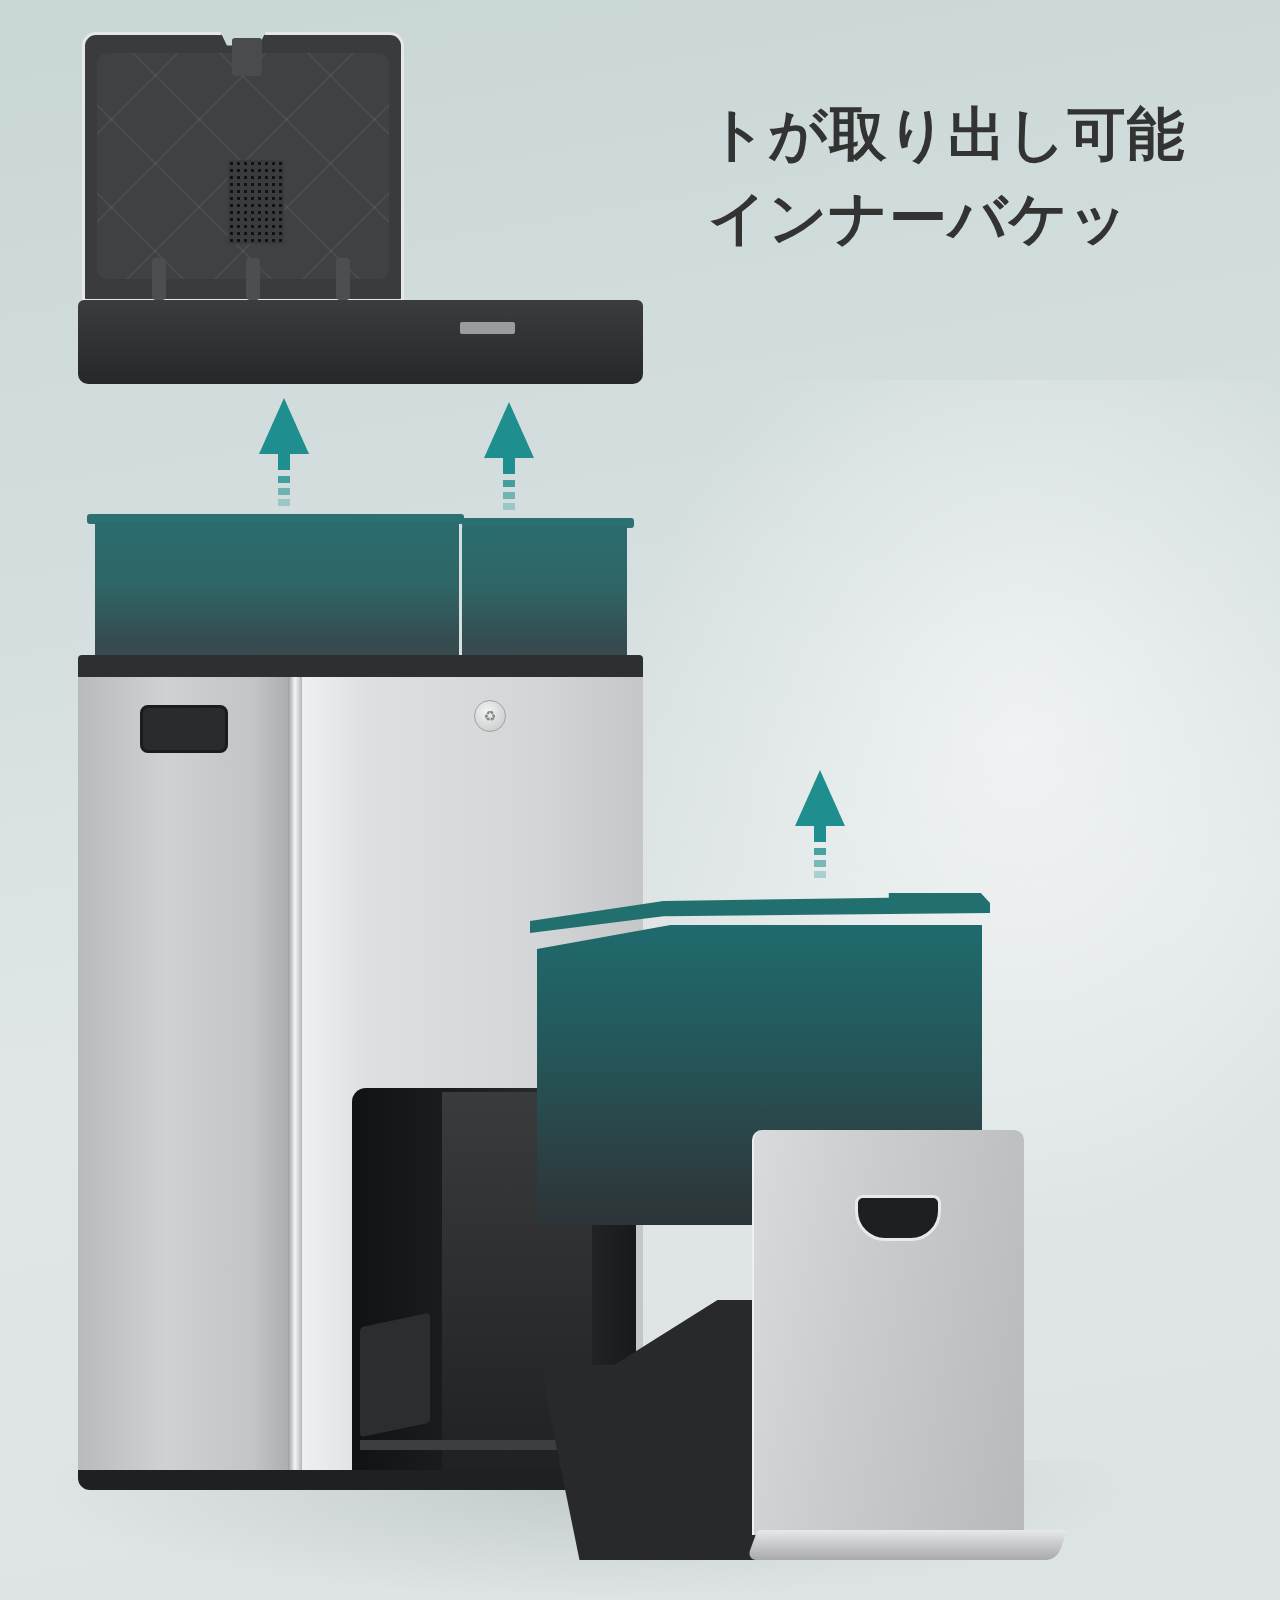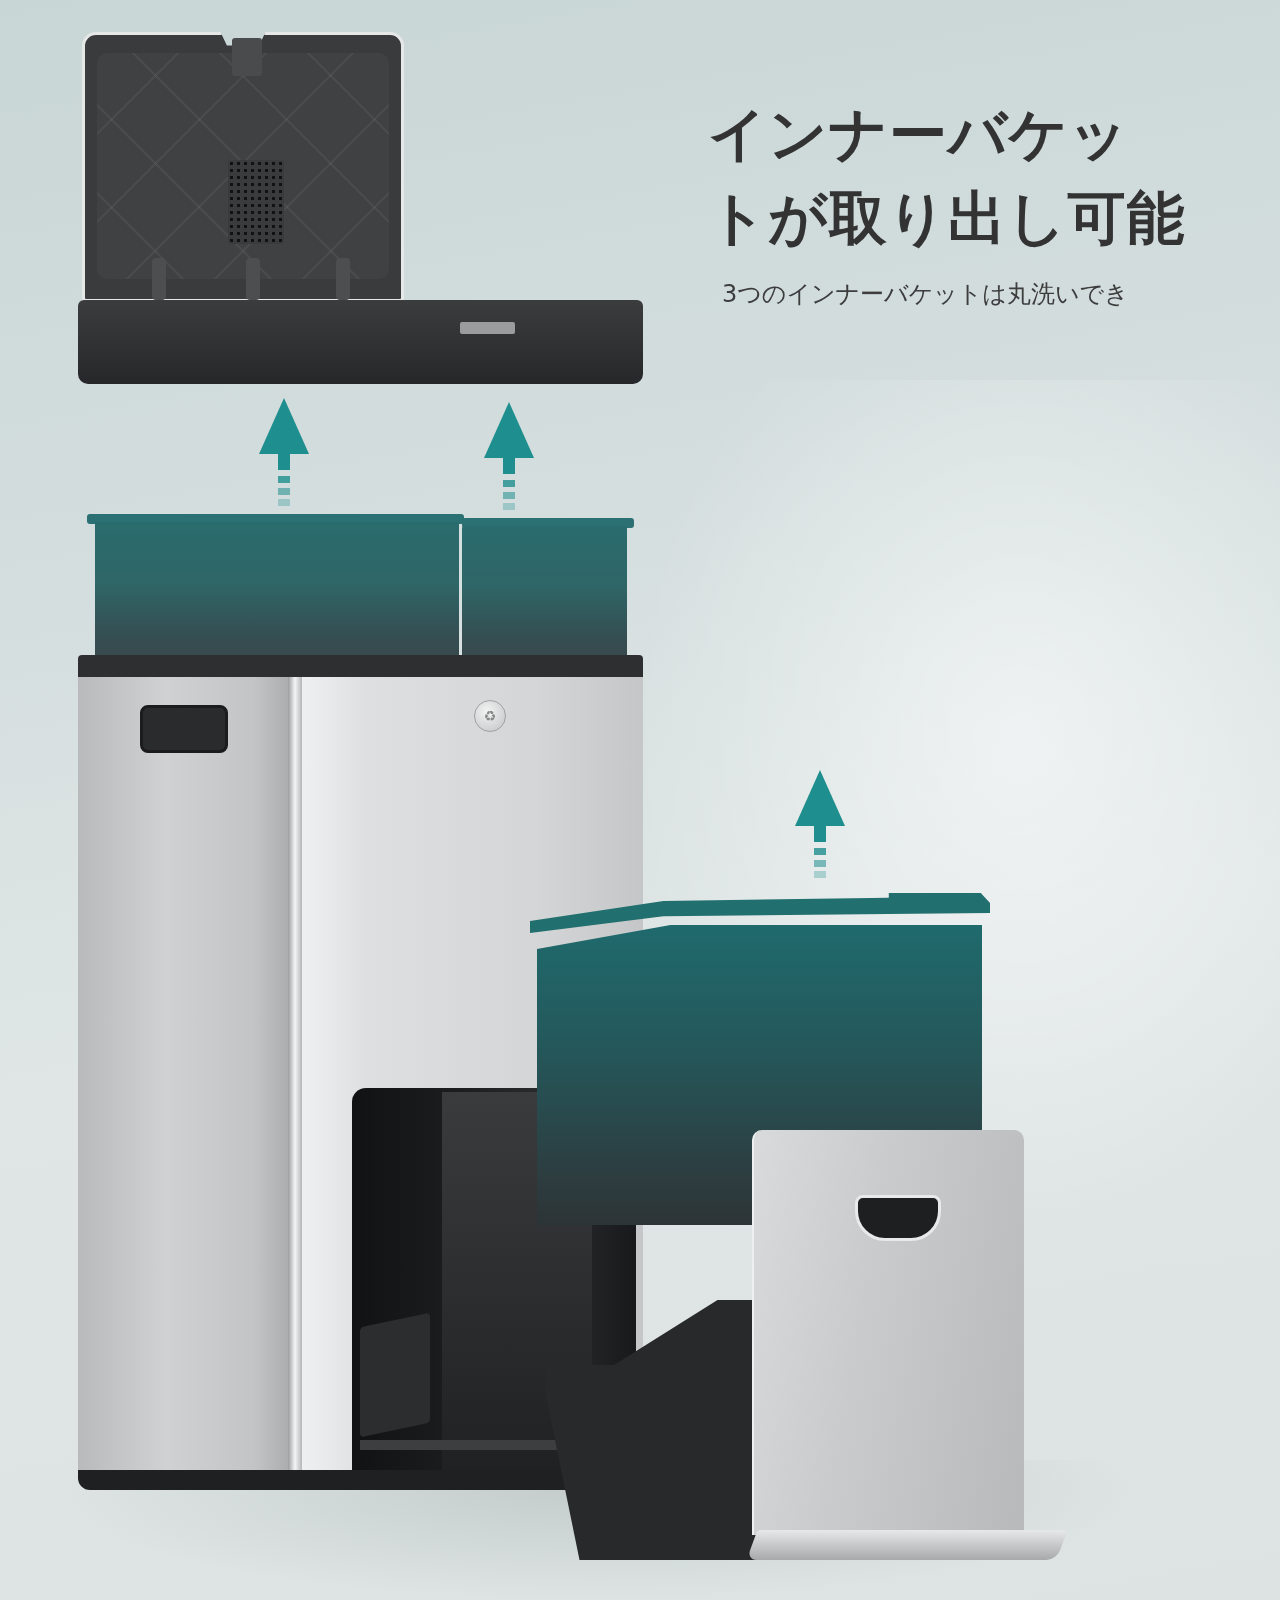--- a/index.html
+++ b/index.html
@@ -144,25 +144,24 @@
     transform: skewX(-20deg);
   }
 </style>
 </head>
 <body>
 
 <div class="bg-light"></div>
 <div class="floor-shadow"></div>
 
 <div class="headline">
+  <div>トが取り出し可能</div>
   <div>インナーバケッ</div>
-  <div>トが取り出し可能</div>
 </div>
 <div class="subtext">
-  <div>3つのインナーバケットは丸洗いでき</div>
 </div>
 
 <div>
   <div class="lid-back">
     <div class="pattern"></div>
   </div>
   <div class="lid-clip"></div>
   <div class="filter"></div>
   <div class="hinge" style="left:152px;"></div>
   <div class="hinge" style="left:246px;"></div>

